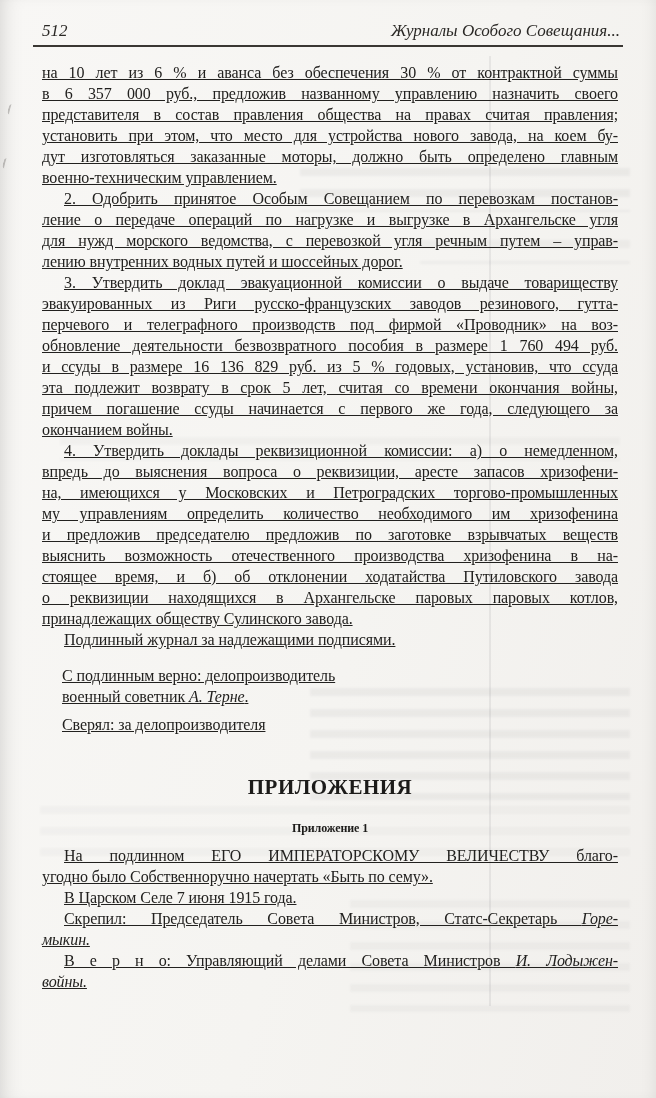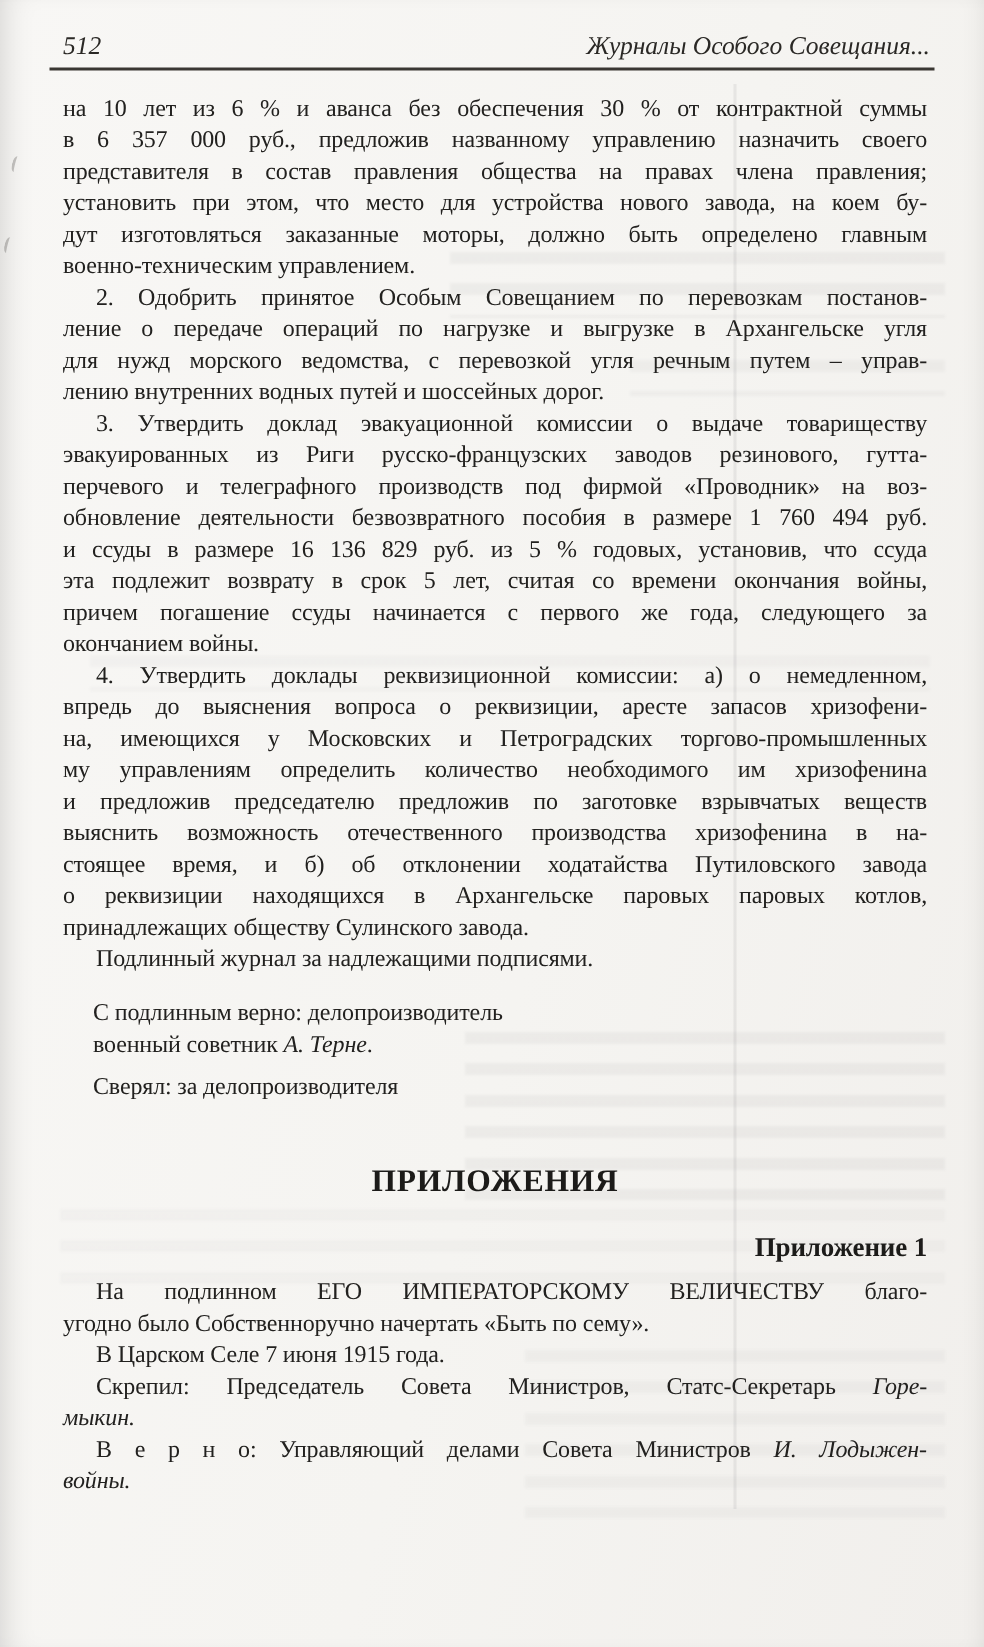--- a/index.html
+++ b/index.html
@@ -51,34 +51,35 @@
   .content {
     position: absolute; top: 62px; left: 42px; right: 38px;
     font-size: 16px; letter-spacing: -0.1px;
     z-index: 2;
   }
   .para { margin: 0; }
   .line {
     line-height: 21px;
     text-align: justify;
     text-justify: inter-word;
+    text-decoration: underline;
   }
   .line.j { text-align-last: justify; }
   .line.ind { text-indent: 22px; }
   .it { font-style: italic; }
   .signature { margin-top: 15px; margin-left: 20px; }
   .signature .line { text-align: left; }
   .signature .line:nth-child(3) { margin-top: 7px; }
   .appendices-title {
     margin: 40px 0 0; text-align: center;
     font-size: 21px; font-weight: bold; letter-spacing: .5px; color: #1c1b19;
   }
   .appendix-title {
-    margin: 21px 0 0; text-align: right;
-    font-size: 18px; font-weight: bold; color: #1c1b19;
+    margin: 21px 0 0; text-align: center;
+    font-size: 12px; font-weight: bold; color: #1c1b19;
   }
   .appendix-body { margin-top: 9px; }
 </style>
 </head>
 <body>
 
 <div class="page">
 
   <div class="ghost" style="left:300px; top:168px; width:330px; height:44px; opacity:.55;"></div>
   <div class="ghost" style="left:420px; top:240px; width:210px; height:24px; opacity:.45;"></div>
@@ -94,21 +95,21 @@
     <span>512</span>
     <span>Журналы Особого Совещания...</span>
   </div>
   <div class="rule"></div>
 
   <div class="content">
     <div>
         <div class="para">
           <div class="line j"><span>на 10 лет из 6 % и аванса без обеспечения 30 % от контрактной суммы</span></div>
           <div class="line j"><span>в 6 357 000 руб., предложив названному управлению назначить своего</span></div>
-          <div class="line j"><span>представителя в состав правления общества на правах члена правления;</span></div>
+          <div class="line j"><span>представителя в состав правления общества на правах считая правления;</span></div>
           <div class="line j"><span>установить при этом, что место для устройства нового завода, на коем бу-</span></div>
           <div class="line j"><span>дут изготовляться заказанные моторы, должно быть определено главным</span></div>
           <div class="line"><span>военно-техническим управлением.</span></div>
         </div>
         <div class="para">
           <div class="line j ind"><span>2. Одобрить принятое Особым Совещанием по перевозкам постанов-</span></div>
           <div class="line j"><span>ление о передаче операций по нагрузке и выгрузке в Архангельске угля</span></div>
           <div class="line j"><span>для нужд морского ведомства, с перевозкой угля речным путем – управ-</span></div>
           <div class="line"><span>лению внутренних водных путей и шоссейных дорог.</span></div>
         </div>

